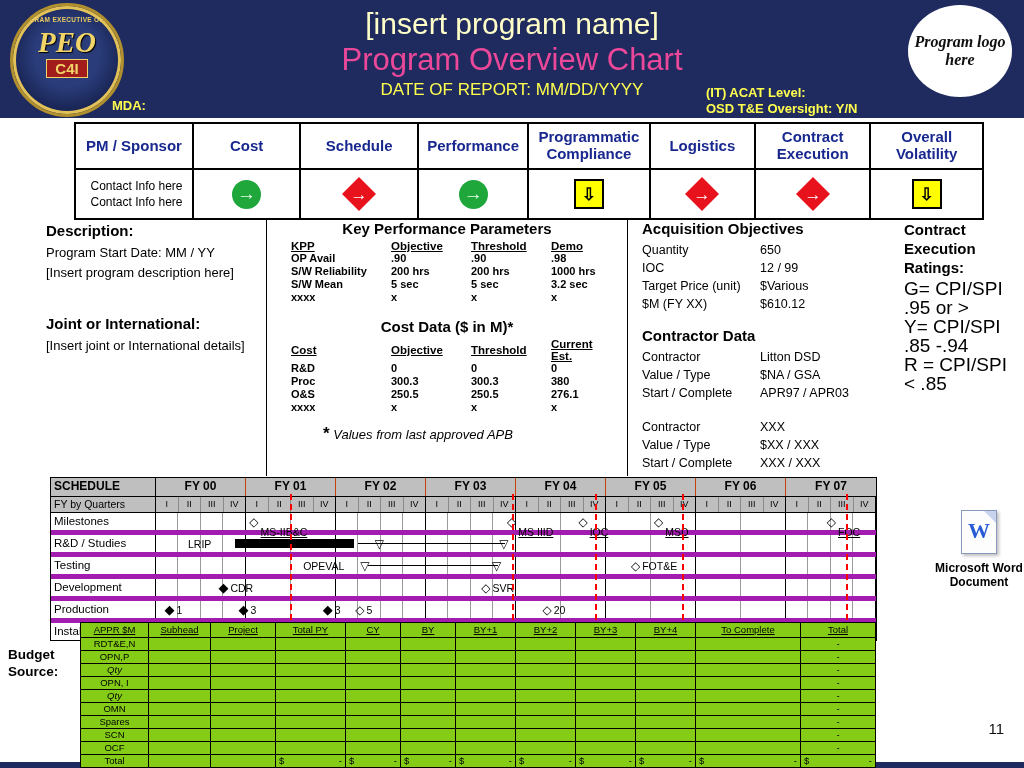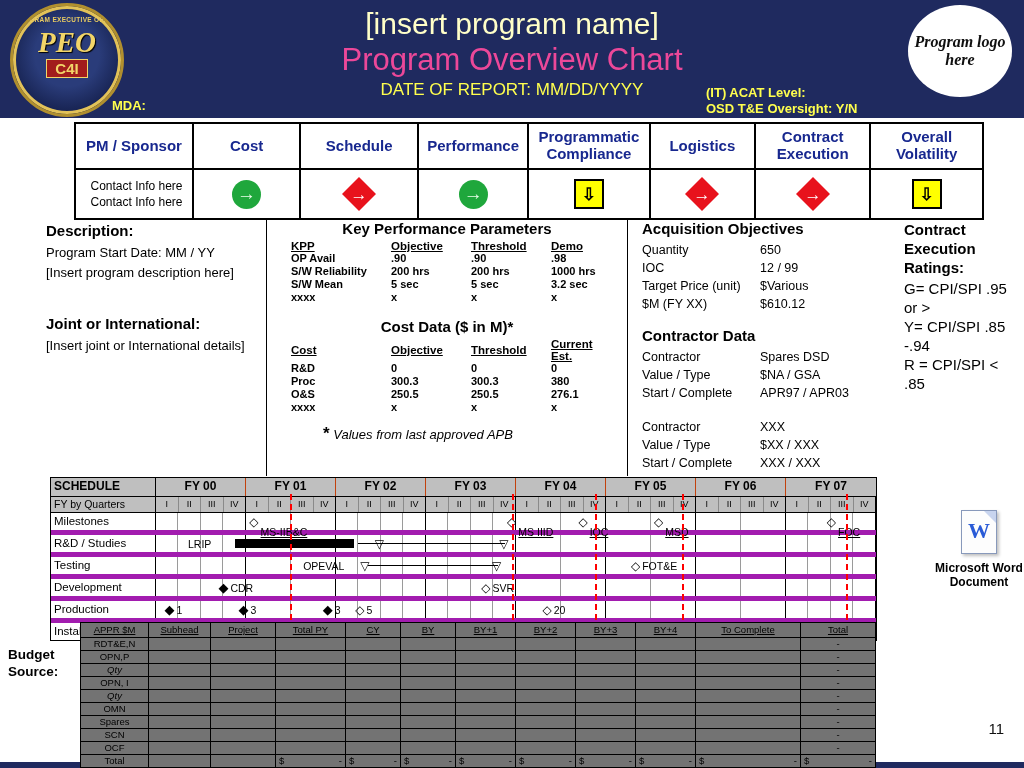--- a/index.html
+++ b/index.html
@@ -50,21 +50,21 @@
   .cost-title{margin-top:14px;}
   .footnote{margin:10px 0 0 56px;font-size:13px;}
   .footnote .star{font-weight:bold;font-size:17px;}
   .footnote i{font-style:italic;}
   .kv-row{line-height:18px;font-size:12.5px;white-space:nowrap;}
   .kv-row .k{display:inline-block;width:118px;}
   .kv-blank{height:16px;}
   .acq-title{font-weight:bold;font-size:15px;margin-bottom:4px;}
   .con-title{font-weight:bold;font-size:15px;margin:14px 0 4px 0;}
   .rat-title{font-weight:bold;font-size:15px;line-height:19px;margin-bottom:2px;}
-  .rat-line{font-size:15px;line-height:19px;}
+  .rat-line{font-size:19px;line-height:19px;}
 
   
   .sched{position:absolute;left:50px;top:477px;width:827px;border:1px solid #000;background:#fff;box-sizing:border-box;z-index:2;}
   .s-hrow{display:flex;background:#bfbfbf;border-bottom:1px solid #000;}
   .s-label{width:105px;border-right:1px solid #000;padding:0 3px;box-sizing:border-box;overflow:hidden;white-space:nowrap;}
   .tl{position:relative;width:720px;display:flex;}
   .fy-cell{width:90px;border-right:1px solid #c2410c;text-align:center;font-weight:bold;font-size:12px;line-height:17px;box-sizing:border-box;}
   .fy-cell:last-child{border-right:none;}
   .hdr1 .s-label{font-weight:bold;font-size:12px;line-height:17px;}
   .hdr1{height:18px;}
@@ -82,21 +82,21 @@
   .mk i{font-style:normal;font-size:12px;line-height:12px;margin-right:2px;}
   .mk.filled i{font-size:13px;}
   .mk b{font-weight:normal;font-size:10.5px;}
   .mk.u b{text-decoration:underline;margin-top:20px;}
   .bar{position:absolute;top:4px;height:9px;background:#000;z-index:5;}
   .hl{position:absolute;top:8px;height:0;border-top:1.5px solid #000;z-index:4;}
   .nowline{position:absolute;top:16px;bottom:0;width:0;border-left:2px dashed #f00;z-index:7;}
 
   
   .budget-src{position:absolute;left:8px;top:646px;width:70px;font-weight:bold;font-size:13.5px;line-height:17px;z-index:2;}
-  table.budget{position:absolute;left:80px;top:622px;width:796px;border-collapse:collapse;table-layout:fixed;background:#737373;font-size:9.5px;z-index:2;}
+  table.budget{position:absolute;left:80px;top:622px;width:796px;border-collapse:collapse;table-layout:fixed;background:#84cc16;font-size:9.5px;z-index:2;}
   table.budget th,table.budget td{border:1px solid #000;height:12px;line-height:12px;padding:0 3px;text-align:center;overflow:hidden;white-space:nowrap;}
   table.budget th{font-weight:normal;text-decoration:underline;height:14px;line-height:14px;}
   td.b-label{text-align:left;}
   td.b-label.qty{text-align:center;font-style:italic;}
   td.dash{text-align:right;padding-right:6px;}
   td.money .m1{float:left;} td.money .m2{float:right;}
 
   
   .word-obj{position:absolute;left:932px;top:510px;width:94px;text-align:center;z-index:2;cursor:pointer;}
   .word-page{position:relative;display:inline-block;width:34px;height:42px;background:#fdfdfd;border:1px solid #8899bb;box-shadow:2px 2px 3px rgba(0,0,0,.25);}
@@ -302,21 +302,21 @@
     </div>
 
     <div class="col-acq">
       <div class="acq-title">Acquisition Objectives</div>
       <div class="kv-row"><span class="k">Quantity</span><span>650</span></div>
       <div class="kv-row"><span class="k">IOC</span><span>12 / 99</span></div>
       <div class="kv-row"><span class="k">Target Price (unit)</span><span>$Various</span></div>
       <div class="kv-row"><span class="k">$M (FY XX)</span><span>$610.12</span></div>
 
       <div class="con-title">Contractor Data</div>
-      <div class="kv-row"><span class="k">Contractor</span><span>Spares DSD</span></div>
+      <div class="kv-row"><span class="k">Contractor</span><span>Litton DSD</span></div>
       <div class="kv-row"><span class="k">Value / Type</span><span>$NA / GSA</span></div>
       <div class="kv-row"><span class="k">Start / Complete</span><span>APR97 / APR03</span></div>
       <div class="kv-blank"></div>
       <div class="kv-row"><span class="k">Contractor</span><span>XXX</span></div>
       <div class="kv-row"><span class="k">Value / Type</span><span>$XX / XXX</span></div>
       <div class="kv-row"><span class="k">Start / Complete</span><span>XXX / XXX</span></div>
     </div>
 
     <div class="col-rat">
       <div class="rat-title">Contract Execution Ratings:</div>

